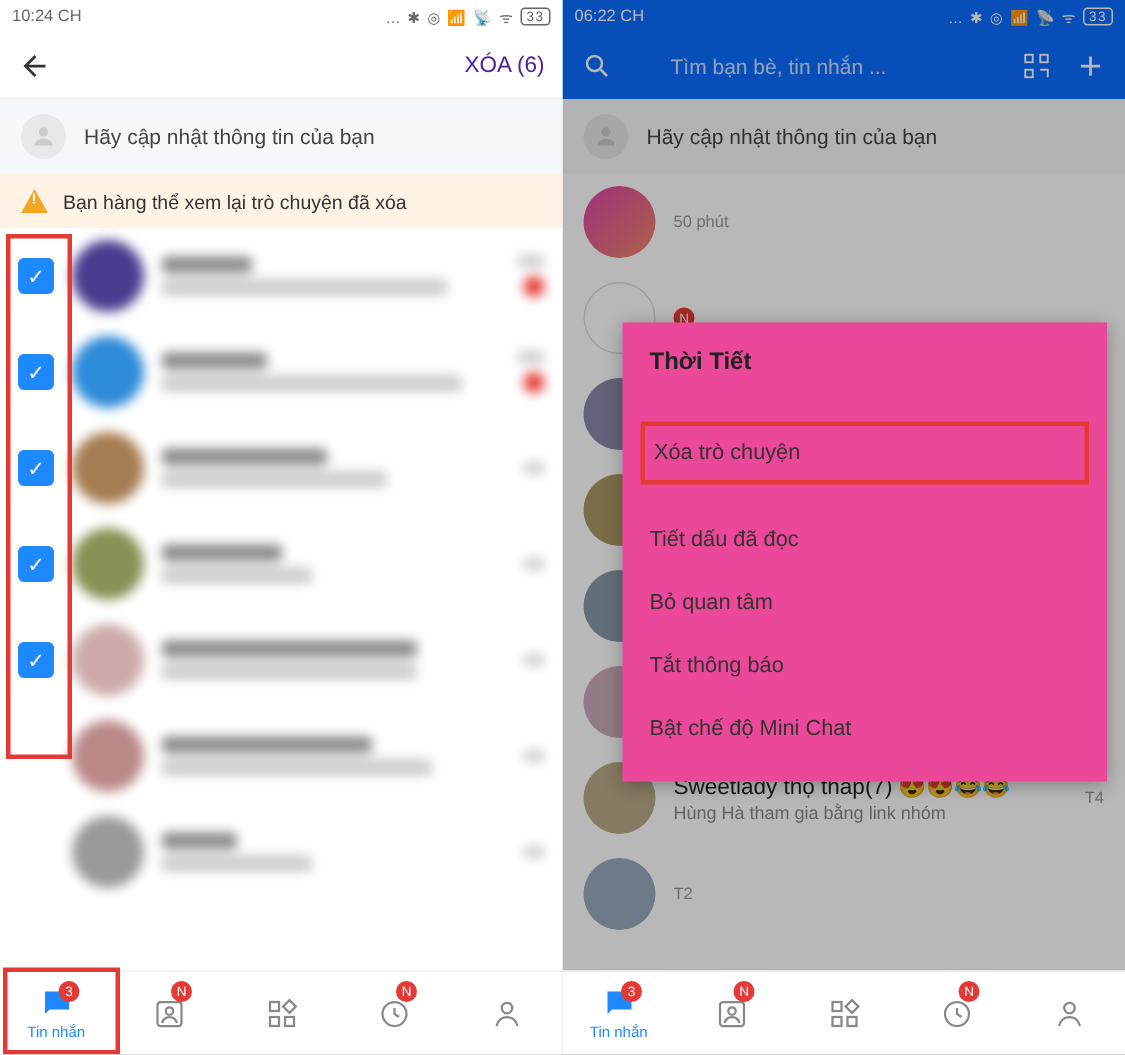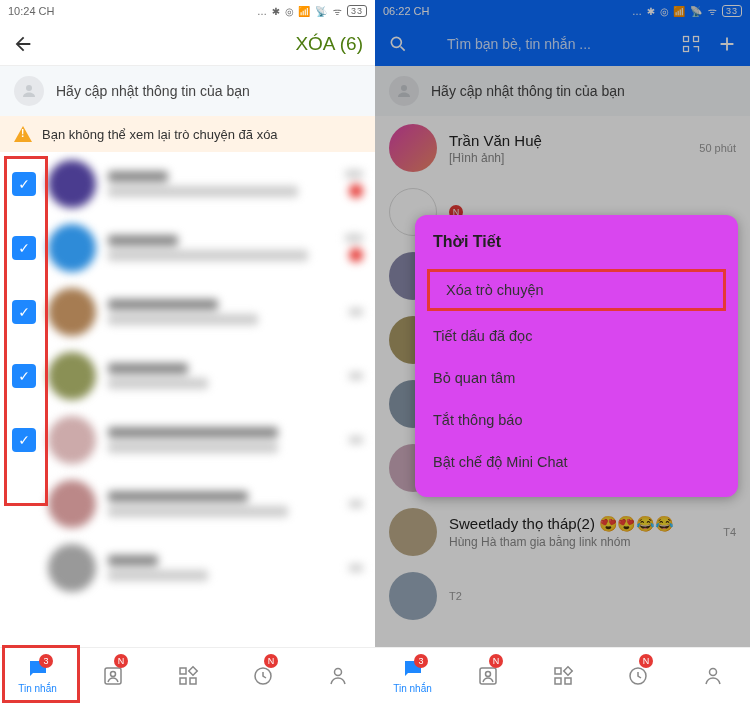--- a/index.html
+++ b/index.html
@@ -5,21 +5,21 @@
 * { margin: 0; padding: 0; box-sizing: border-box; font-family: -apple-system, Helvetica, Arial, sans-serif; }
 body { display: flex; background: #ddd; width: 750px; height: 703px; }
 .phone { position: relative; width: 375px; height: 703px; background: #fff; overflow: hidden; display: flex; flex-direction: column; }
 .statusbar { height: 22px; background: #fff; color: #666; font-size: 11px; display: flex; align-items: center; padding: 0 8px; justify-content: space-between; }
 .statusbar .icons { display: flex; gap: 4px; align-items: center; font-size: 10px; letter-spacing: 1px; }
 .statusbar.dark { background: #0a6cff; color: #fff; }
 .header { height: 44px; display: flex; align-items: center; px: 10px; }
 .header.left { background: #fff; justify-content: space-between; padding: 0 12px; border-bottom: 1px solid #eee; }
 .header.right { background: #0a6cff; padding: 0 12px; gap: 14px; color: rgba(255,255,255,0.85); }
 .back-arrow { font-size: 22px; color: #333; }
-.delete-action { color: #4d7c0f; font-weight: 500; font-size: 19px; }
+.delete-action { color: #4c1d95; font-weight: 500; font-size: 15px; }
 .search-ph { flex: 1; color: rgba(255,255,255,0.8); font-size: 14px; margin-left: 24px; }
 .hicon { width: 22px; height: 22px; display: flex; align-items: center; justify-content: center; }
 .prompt { display: flex; align-items: center; gap: 12px; padding: 10px 14px; background: #f5f8fa; color: #444; font-size: 14px; }
 .avatar-ph { width: 30px; height: 30px; border-radius: 50%; background: #e6e8eb; display: flex; align-items: center; justify-content: center; color: #bbb; }
 .warn { display: flex; align-items: center; gap: 10px; padding: 10px 14px; background: #fff3e6; color: #333; font-size: 13px; }
 .warn-ic { width: 0; height: 0; border-left: 9px solid transparent; border-right: 9px solid transparent; border-bottom: 16px solid #f5a623; position: relative; }
 .warn-ic::after { content: "!"; position: absolute; left: -2px; top: 2px; color: #fff; font-size: 10px; font-weight: bold; }
 .chat-list { flex: 1; overflow: hidden; position: relative; }
 .cb { width: 24px; height: 24px; border-radius: 4px; background: #1e88ff; display: flex; align-items: center; justify-content: center; color: #fff; font-size: 14px; flex-shrink: 0; }
 .av { width: 48px; height: 48px; border-radius: 50%; background: #ccc; flex-shrink: 0; }
@@ -39,24 +39,24 @@
 
 
 .rchat { display: flex; align-items: center; padding: 8px 14px; gap: 12px; }
 .rchat .rav { width: 48px; height: 48px; border-radius: 50%; background: linear-gradient(135deg,#c88,#8a6); flex-shrink:0; }
 .rchat .rtxt { flex: 1; }
 .rchat .rname { font-size: 15px; color: #222; margin-bottom: 2px; }
 .rchat .rsub { font-size: 12px; color: #888; white-space: nowrap; overflow: hidden; text-overflow: ellipsis; max-width: 210px; }
 .rchat .rmeta { font-size: 11px; color: #999; display:flex; flex-direction:column; align-items:flex-end; gap:4px;}
 .nbadge { width:14px; height:14px; border-radius:50%; background:#e53935; color:#fff; font-size:9px; display:flex; align-items:center; justify-content:center;}
 .dim-overlay { position: absolute; inset: 0; background: rgba(0,0,0,0.28); z-index: 40; }
-.menu { position: absolute; top: 215px; left: 40px; right: 12px; background: #d946ef; border-radius: 12px; z-index: 60; box-shadow: 0 2px 12px rgba(0,0,0,0.3); padding: 14px 0; }
+.menu { position: absolute; top: 215px; left: 40px; right: 12px; background: #ec4899; border-radius: 0; z-index: 60; box-shadow: 0 2px 12px rgba(0,0,0,0.3); padding: 14px 0; }
 .menu-title { font-weight: 600; font-size: 16px; padding: 4px 18px 14px; color: #222; }
 .menu-item { padding: 13px 18px; font-size: 14.5px; color: #333; }
-.menu-item.hl { margin: 4px 12px; border: 3px solid #e53935; padding: 10px 16px; }
+.menu-item.hl { margin: 16px 12px; border: 3px solid #e53935; padding: 10px 6px; }
 
 
 svg { display: block; }
 </style>
 </head>
 <body>
 
 <div class="phone">
   <div class="statusbar">
     <span>10:24 CH</span>
@@ -74,21 +74,21 @@
     <span class="avatar-ph">
       <svg width="18" height="18" viewBox="0 0 24 24">
           <circle cx="12" cy="8" r="4" fill="#c8ccd0"></circle>
           <path d="M4 20c0-4 4-6 8-6s8 2 8 6" fill="#c8ccd0"></path>
         </svg>
     </span>
     <span>Hãy cập nhật thông tin của bạn</span>
   </div>
   <div class="warn">
     <span class="warn-ic"></span>
-    <span>Bạn không thể xem lại trò chuyện đã xóa</span>
+    <span>Bạn hàng thể xem lại trò chuyện đã xóa</span>
   </div>
 
   <div class="chat-list">
     <div class="hl-red" style="top:4px;left:4px;width:44px;height:350px;"></div>
 
     <div class="row-wrap">
       <div class="cb">✓</div>
       <div class="row-rest">
         <div class="av" style="background:#4a3c8f"></div>
         <div class="txt">
@@ -264,24 +264,20 @@
           <circle cx="12" cy="8" r="4" fill="#c8ccd0"></circle>
           <path d="M4 20c0-4 4-6 8-6s8 2 8 6" fill="#c8ccd0"></path>
         </svg>
     </span>
     <span>Hãy cập nhật thông tin của bạn</span>
   </div>
 
   <div class="chat-list" style="background:#fff;">
     <div class="rchat">
       <div class="rav" style="background:linear-gradient(135deg,#d4a,#e86)"></div>
-      <div class="rtxt">
-          <div class="rname">Trần Văn Huệ</div>
-          <div class="rsub">[Hình ảnh]</div>
-        </div>
       <div class="rmeta">
           <span>50 phút</span>
         </div>
     </div>
     <div class="rchat">
       <div class="rav" style="background:#fff;border:1px solid #ddd"></div>
       <div class="rmeta">
           <span class="nbadge">N</span>
         </div>
     </div>
@@ -311,21 +307,21 @@
     <div class="rchat">
       <div class="rav" style="background:#cab"></div>
       <div class="rtxt">
           <div class="rsub">Chuyển khoản hoặc nhận hàng rồi mới tha...</div>
         </div>
       <div class="rmeta"></div>
     </div>
     <div class="rchat">
       <div class="rav" style="background:#ba8"></div>
       <div class="rtxt">
-          <div class="rname">Sweetlady thọ tháp(2) 😍😍😂😂</div>
+          <div class="rname">Sweetlady thọ tháp(7) 😍😍😂😂</div>
           <div class="rsub">Hùng Hà tham gia bằng link nhóm</div>
         </div>
       <div class="rmeta">
           <span>T4</span>
         </div>
     </div>
     <div class="rchat">
       <div class="rav" style="background:#9ab"></div>
       <div class="rmeta">
           <span>T2</span>

